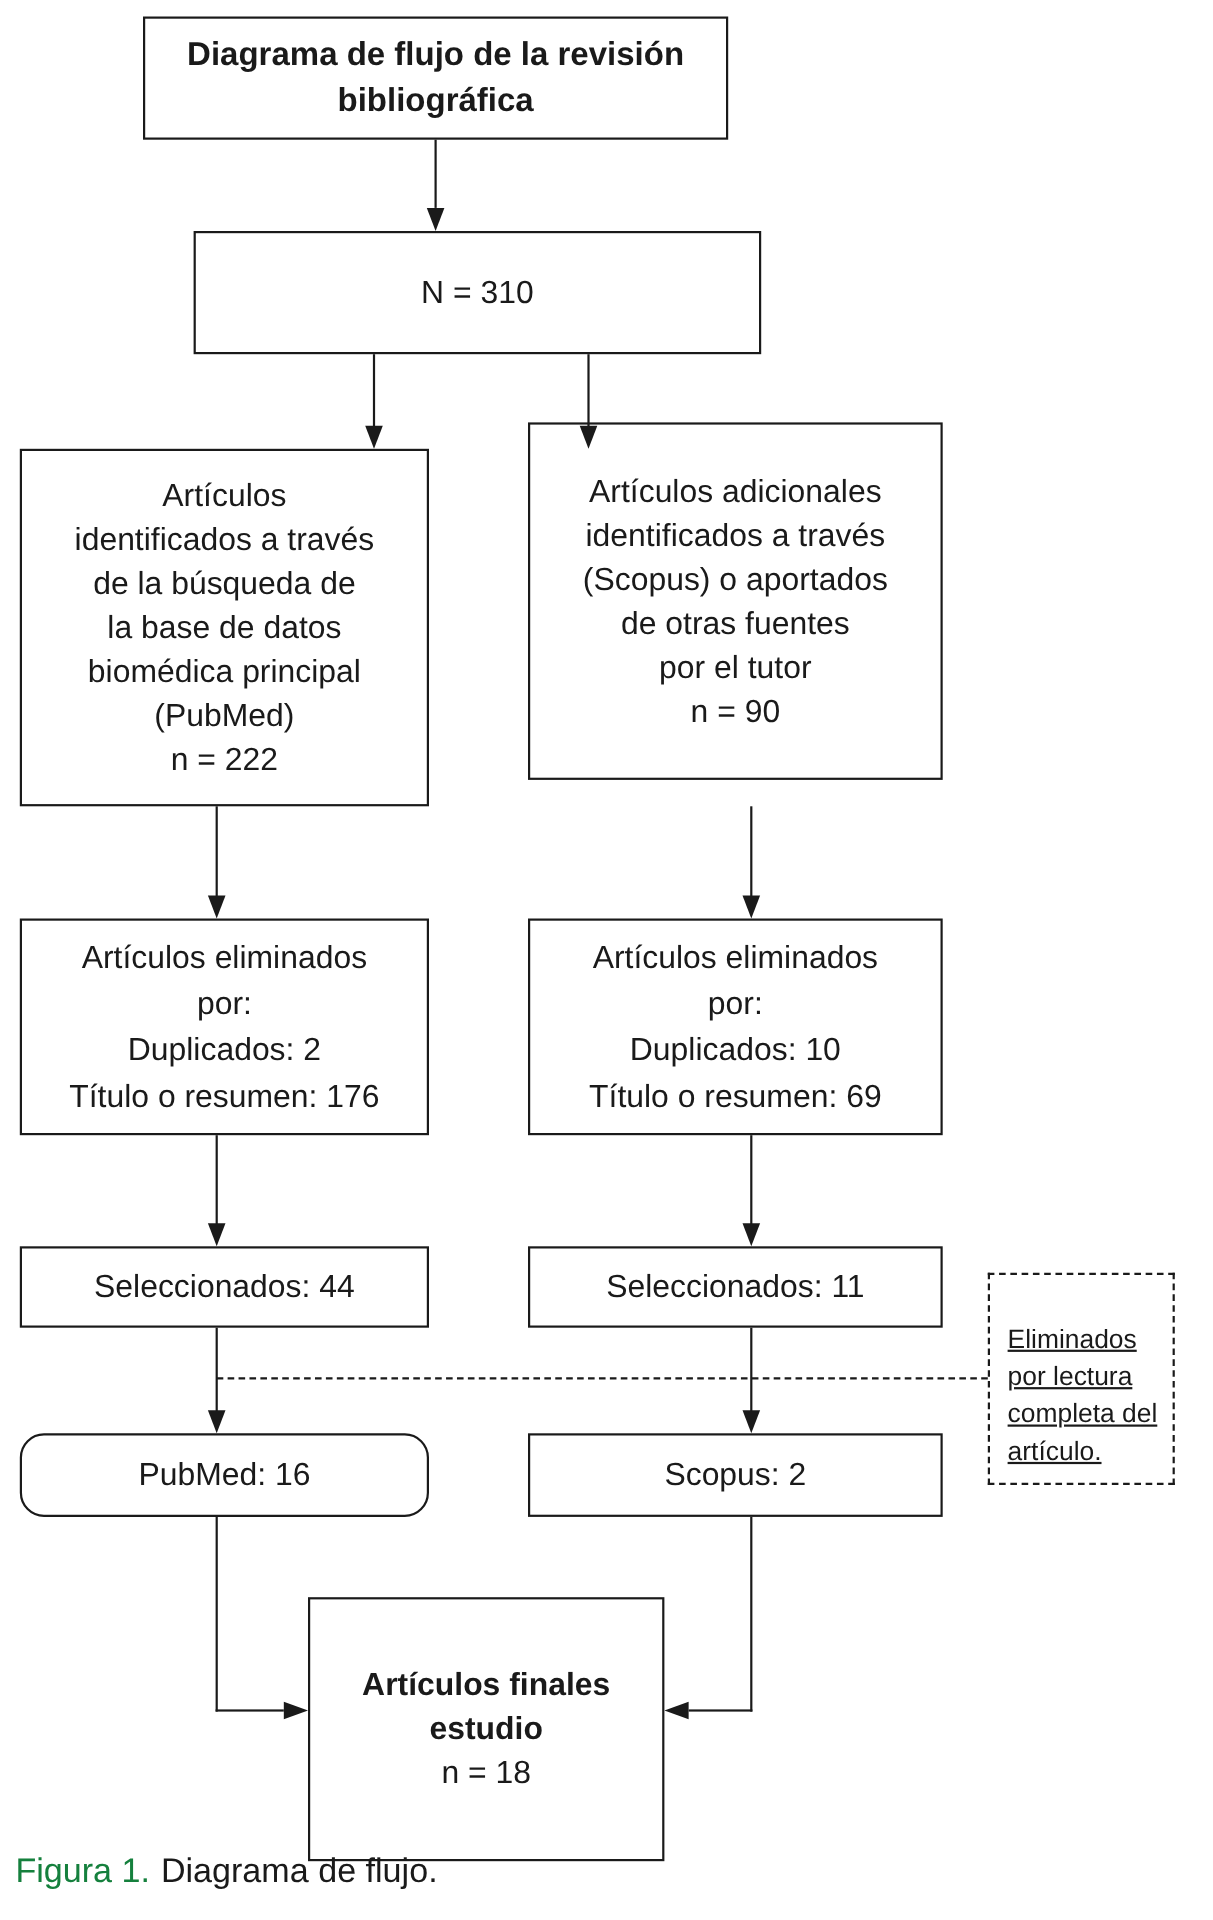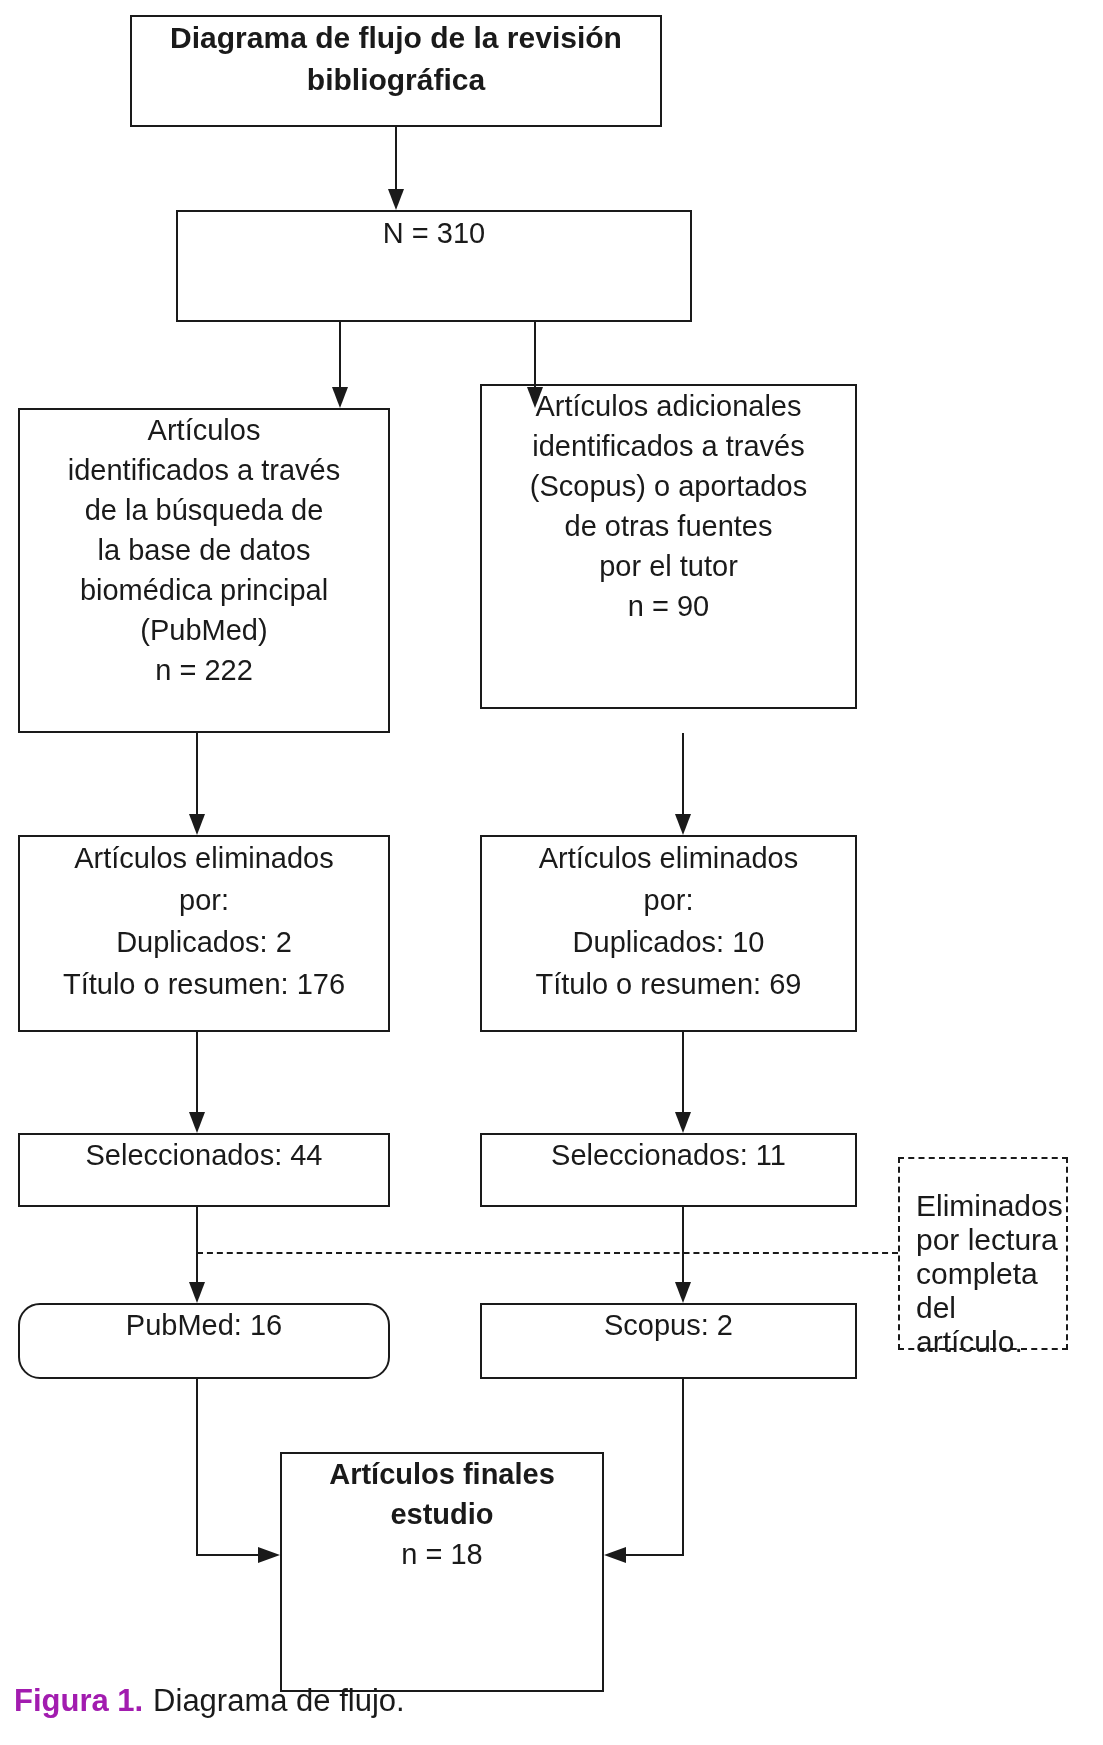--- a/index.html
+++ b/index.html
@@ -3,51 +3,51 @@
 <meta charset="utf-8">
 <style>
   html,body{margin:0;padding:0;background:#ffffff;}
   .canvas{
     position:relative;width:1103px;height:1745px;background:#ffffff;
     font-family:"Liberation Sans","DejaVu Sans",sans-serif;
     color:#1a1a1a;overflow:hidden;
   }
   .box{
     position:absolute;box-sizing:border-box;border:2px solid #1a1a1a;background:#fff;
-    display:flex;flex-direction:column;justify-content:flex-start;align-items:center;
+    display:flex;flex-direction:column;justify-content:center;align-items:center;
     text-align:center;font-size:29px;line-height:40px;
   }
   .box .ln{display:block;}
   .b{font-weight:bold;}
   .lh42{line-height:42px;}
   .fs30{font-size:30px;}
   .note{
-    border-style:dashed;justify-content:flex-start;align-items:flex-start;
-    text-align:left;font-size:30px;line-height:34px;padding:30px 8px 0 16px;
+    border-style:dashed;justify-content:center;align-items:flex-start;
+    text-align:left;font-size:24px;line-height:34px;padding:30px 8px 0 16px;text-decoration:underline;
   }
   .vline{position:absolute;width:2px;background:#1a1a1a;}
   .hline{position:absolute;height:2px;background:#1a1a1a;}
   .dashline{position:absolute;height:0;border-top:2px dashed #1a1a1a;}
   .ah-down{
     position:absolute;width:0;height:0;
     border-left:8px solid transparent;border-right:8px solid transparent;
     border-top:21px solid #1a1a1a;
   }
   .ah-right{
     position:absolute;width:0;height:0;
     border-top:8px solid transparent;border-bottom:8px solid transparent;
     border-left:22px solid #1a1a1a;
   }
   .ah-left{
     position:absolute;width:0;height:0;
     border-top:8px solid transparent;border-bottom:8px solid transparent;
     border-right:22px solid #1a1a1a;
   }
   .caption{position:absolute;left:14px;top:1682px;font-size:31px;line-height:38px;}
-  .cap-label{font-weight:bold;color:#a21caf;}
+  .cap-label{font-weight:normal;color:#15803d;}
   .cap-text{color:#1a1a1a;margin-left:0.32em;}
 </style>
 </head>
 <body>
 
 <div class="canvas">
 
   <div class="box lh42 fs30" style="left:130px;top:15px;width:532px;height:112px;">
     <span class="ln b">Diagrama de flujo de la revisión</span>
     <span class="ln b">bibliográfica</span>

